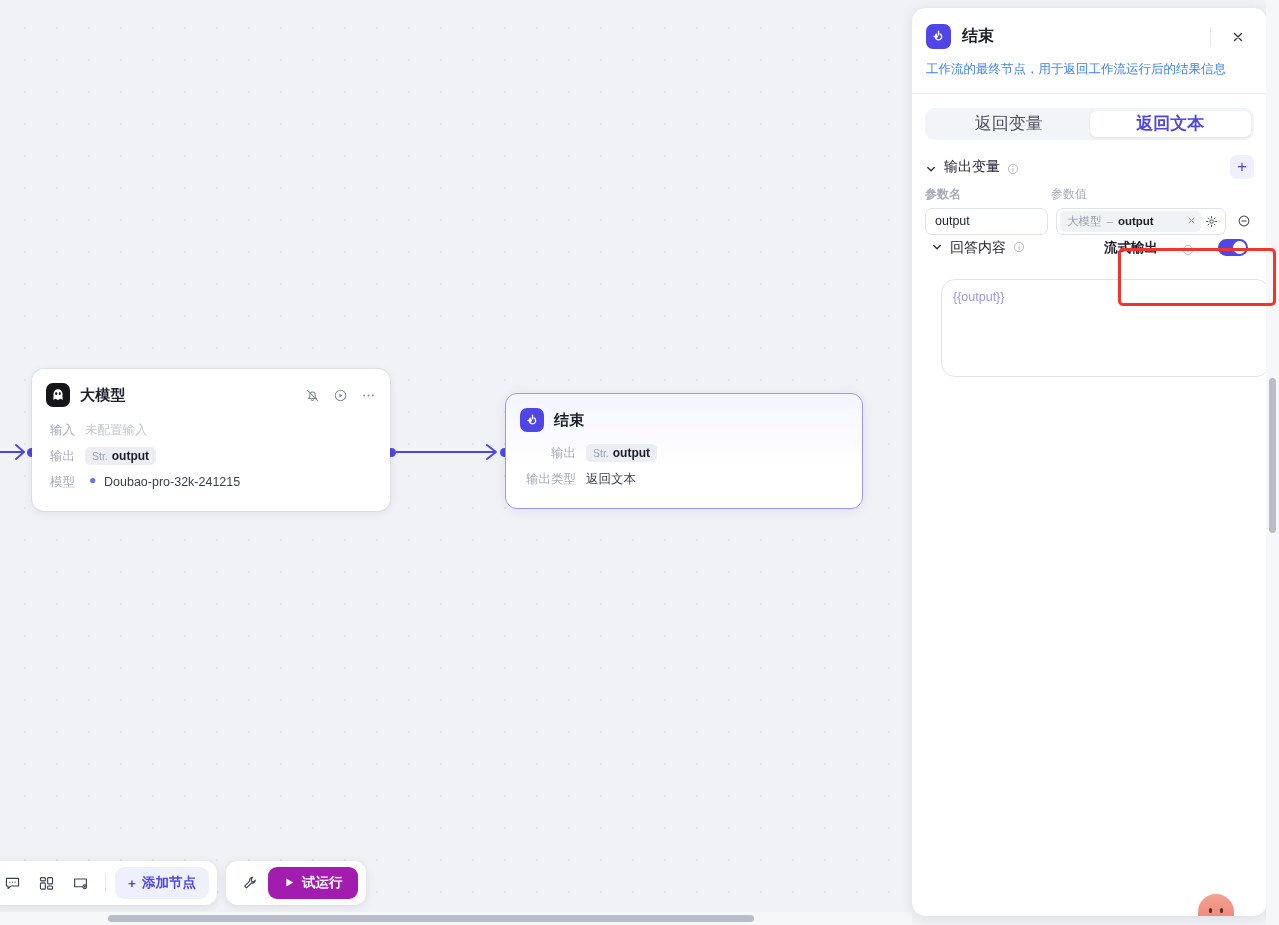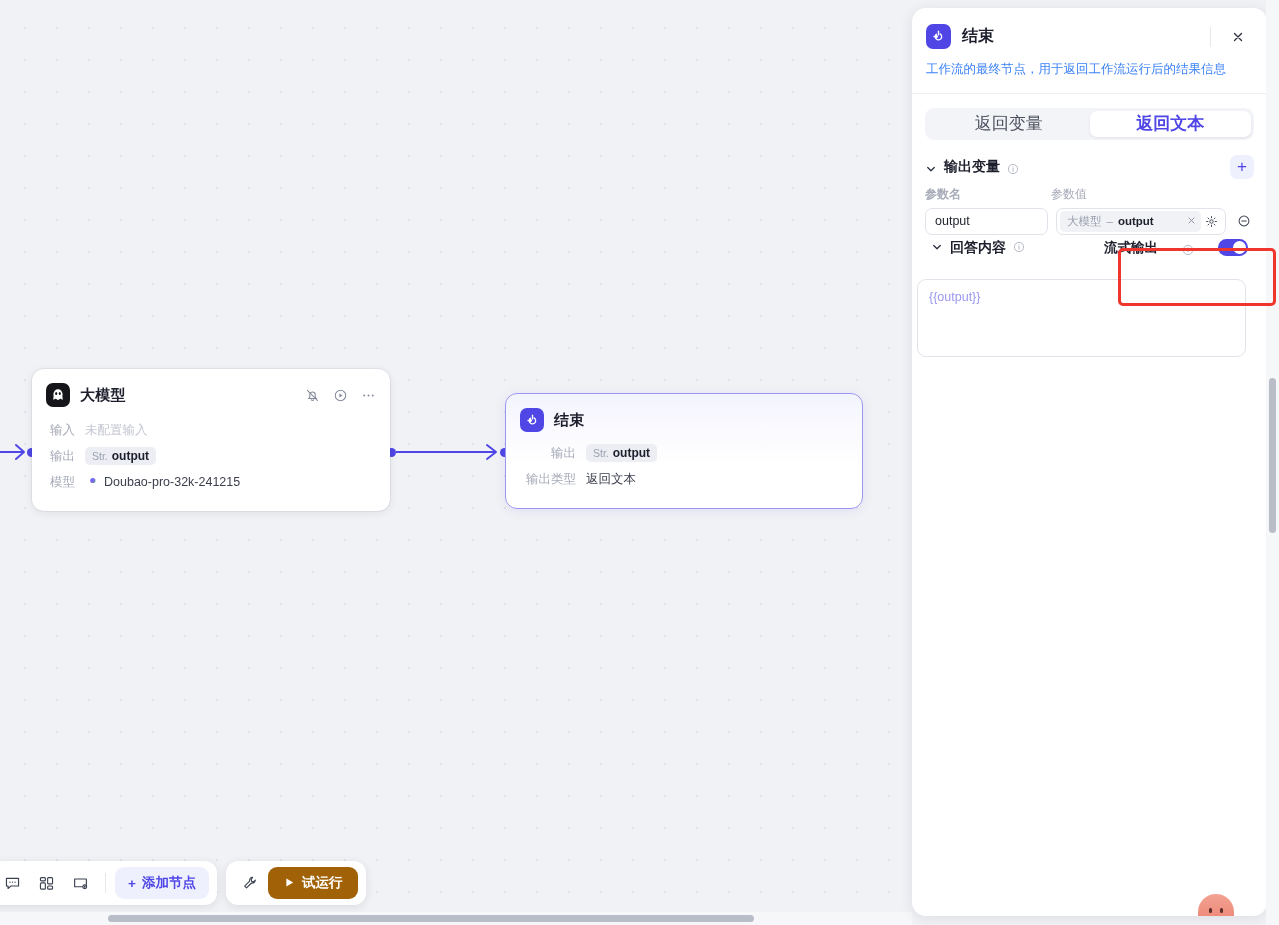--- a/index.html
+++ b/index.html
@@ -86,21 +86,21 @@
     display: flex; align-items: center; justify-content: center;
   }
   .tb-sep { width: 1px; height: 20px; background: #e6e8ee; margin: 0 7px; }
   .tb-add {
     display: flex; align-items: center; gap: 6px;
     background: #eef0fe; color: #4F46E5; font-size: 13.5px; font-weight: 700;
     border-radius: 9px; padding: 7px 13px; cursor: pointer;
   }
   .tb-run {
     display: flex; align-items: center; gap: 7px;
-    background: #a16207; color: #fff; font-size: 13.5px; font-weight: 700;
+    background: #a21caf; color: #fff; font-size: 13.5px; font-weight: 700;
     border-radius: 9px; padding: 7px 16px; cursor: pointer;
   }
 
   
   .h-scroll-track {
     position: absolute; left: 0; bottom: 0; width: 912px; height: 13px;
     background: #f6f7f9;
   }
   .h-scroll-thumb {
     position: absolute; left: 108px; bottom: 3px; width: 646px; height: 7px;
@@ -136,21 +136,21 @@
     display: flex; align-items: center; justify-content: center;
     font-size: 17px; color: #4b4f5e; font-weight: 400;
   }
   .tab.active { background: #fff; color: #4F46E5; font-weight: 700; box-shadow: 0 1px 3px rgba(22,26,51,0.08); }
 
   .sec-head {
     display: flex; align-items: center; gap: 7px;
     padding: 0 13px; height: 38px; margin-top: 8px;
   }
   .chev { width: 12px; height: 12px; flex: 0 0 auto; }
-  .sec-title { font-size: 14px; font-weight: 700; color: #1d1f2c; }
+  .sec-title { font-size: 14px; font-weight: 400; color: #1d1f2c; }
   .sec-plus {
     margin-left: auto; width: 24px; height: 24px; border-radius: 7px;
     background: #eef0fe; color: #4F46E5; font-size: 17px; line-height: 1;
     display: flex; align-items: center; justify-content: center; cursor: pointer;
   }
   .col-heads { display: flex; padding: 0 13px; font-size: 12px; color: #a7abb8; margin-bottom: 5px; }
   .col-heads .c1 { width: 126px; font-weight: bold; }
   .var-row { display: flex; align-items: center; gap: 8px; padding: 0 13px; }
   .inp {
     width: 123px; height: 27px; border: 1px solid #e1e3ea; border-radius: 7px;
@@ -182,21 +182,21 @@
   }
   .toggle .knob {
     position: absolute; right: 2px; top: 2px; width: 13px; height: 13px;
     border-radius: 50%; background: #fff;
   }
   .hl-box {
     position: absolute; left: 1118px; top: 248px; width: 158px; height: 58px;
     border: 3px solid #f0352d; border-radius: 5px; pointer-events: none; z-index: 5;
   }
   .ta {
-    margin: 0 5px; height: 78px; border: 1px solid #e1e3ea; border-radius: 9px;
+    margin: 0 29px; height: 98px; border: 1px solid #e1e3ea; border-radius: 14px;
     padding: 9px 11px; font-size: 12.5px; color: #9b97ef; background: #fff;
     font-family: "Liberation Sans", sans-serif; resize: none; outline: none;
     width: 329px; line-height: 1.4;
   }
 
   
   .v-scroll-track { position: absolute; right: 0; top: 0; width: 13px; height: 925px; background: #f6f7f9; }
   .v-scroll-thumb { position: absolute; right: 3px; top: 378px; width: 7px; height: 155px; border-radius: 4px; background: #b9bdc7; cursor: pointer; }
 
   

